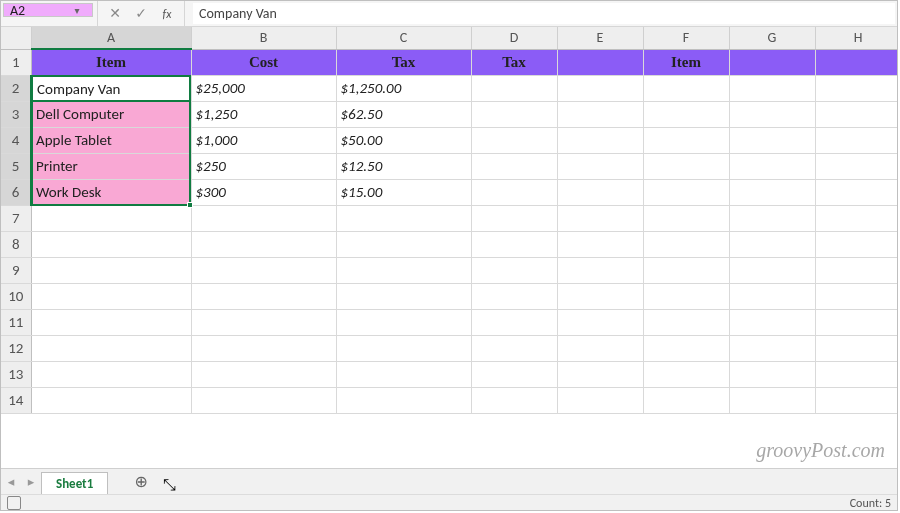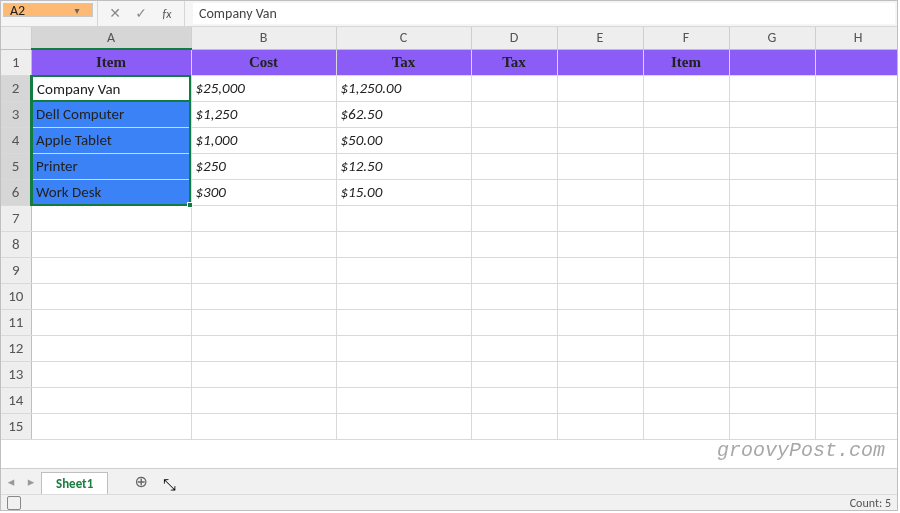--- a/index.html
+++ b/index.html
@@ -22,21 +22,21 @@
     height: 26px;
     display: flex;
     align-items: stretch;
     border-bottom: 1px solid #d6d6d6;
     background: #f5f5f5;
     font-size: 14px;
   }
   .namebox {
     width: 90px;
     display: flex; align-items: center;
-    background: #fdba74;
+    background: #f0abfc;
     border: 1px solid #c8c8c8;
     margin: 2px 0 9px 2px;
     padding: 0 4px 0 6px;
     justify-content: space-between;
   }
   .namebox-dd {
     width: 22px; text-align: center;
     color: #666; font-size: 10px;
   }
   .fbar-sep {
@@ -103,21 +103,21 @@
     text-align: center;
     color: #555;
     font-size: 14px;
     border-right: 1px solid #bfbfbf !important;
   }
   .hdrcell { background: #8b5cf6; font-weight: 700; text-align: center; font-size: 16px; font-family: Liberation Serif, serif; }
   .numcell { text-align: left; padding-right: 6px; font-style: italic; }
   .txtcell { text-align: left; padding-left: 4px; }
   
   .selcell {
-    background: #3b82f6;
+    background: #f9a8d4;
   }
   .sel-outline {
     position: absolute;
     border: 2px solid #107c41;
     pointer-events: none;
   }
   .fill-handle {
     position: absolute;
     width: 6px; height: 6px;
     background: #107c41;
@@ -183,21 +183,21 @@
     border: 1px solid #888;
     border-radius: 2px;
     display: inline-block;
   }
   .watermark {
     position: absolute;
     right: 12px;
     bottom: 48px;
     color: rgba(120,120,120,0.65);
     font-style: italic;
-    font-family: Liberation Mono, monospace;
+    font-family: Liberation Serif, serif;
     font-size: 20px;
     pointer-events: none;
   }
 </style>
 </head>
 <body>
 
 <div class="outer">
 
   <div class="fbar">
@@ -398,31 +398,20 @@
             <td class="rowhead">14</td>
             <td></td>
             <td></td>
             <td></td>
             <td></td>
             <td></td>
             <td></td>
             <td></td>
             <td></td>
           </tr>
-        <tr>
-            <td class="rowhead">15</td>
-            <td></td>
-            <td></td>
-            <td></td>
-            <td></td>
-            <td></td>
-            <td></td>
-            <td></td>
-            <td></td>
-          </tr>
       </tbody>
     </table>
 
     <div class="sel-outline" style="left:30px; top:48px; width:160px; height:131px;"></div>
 
     <div class="active-cell-overlay" style="left:30px; top:48px; width:160px; height:27px;">
       <span>Company Van</span>
     </div>
 
     <div class="fill-handle" style="left:186px; top:175px;"></div>

